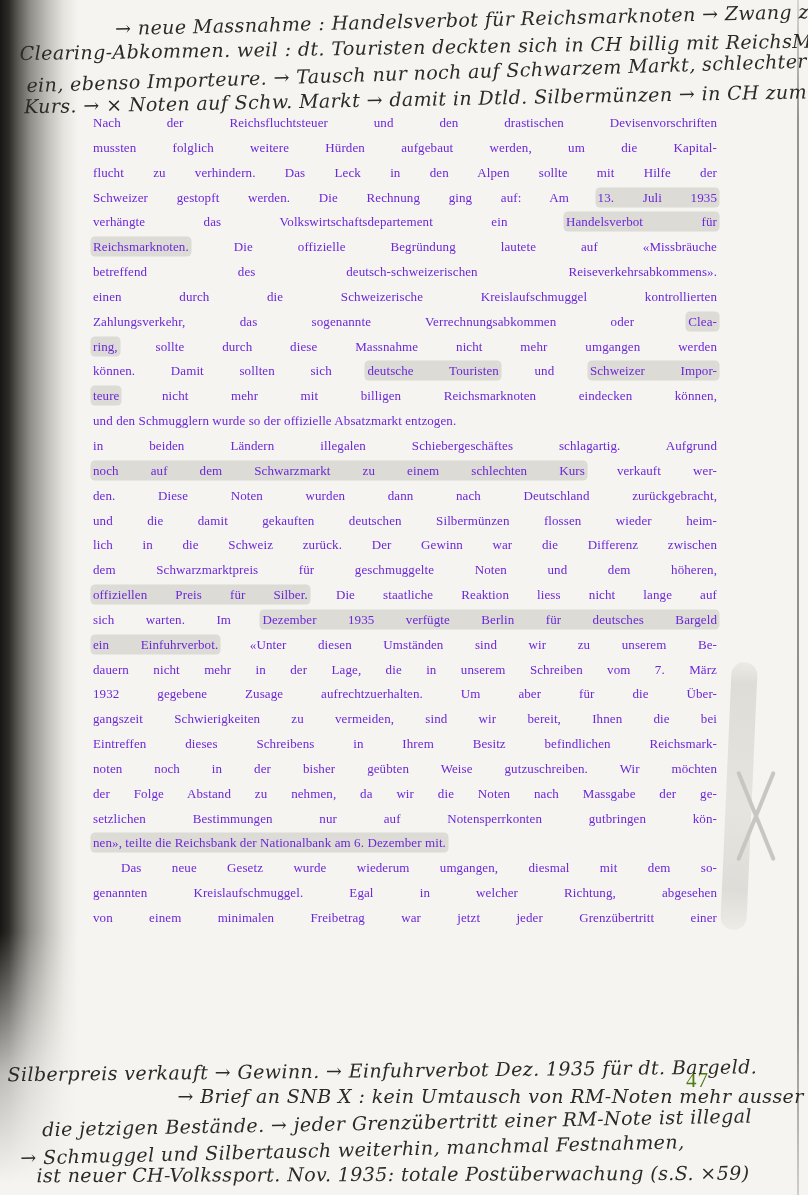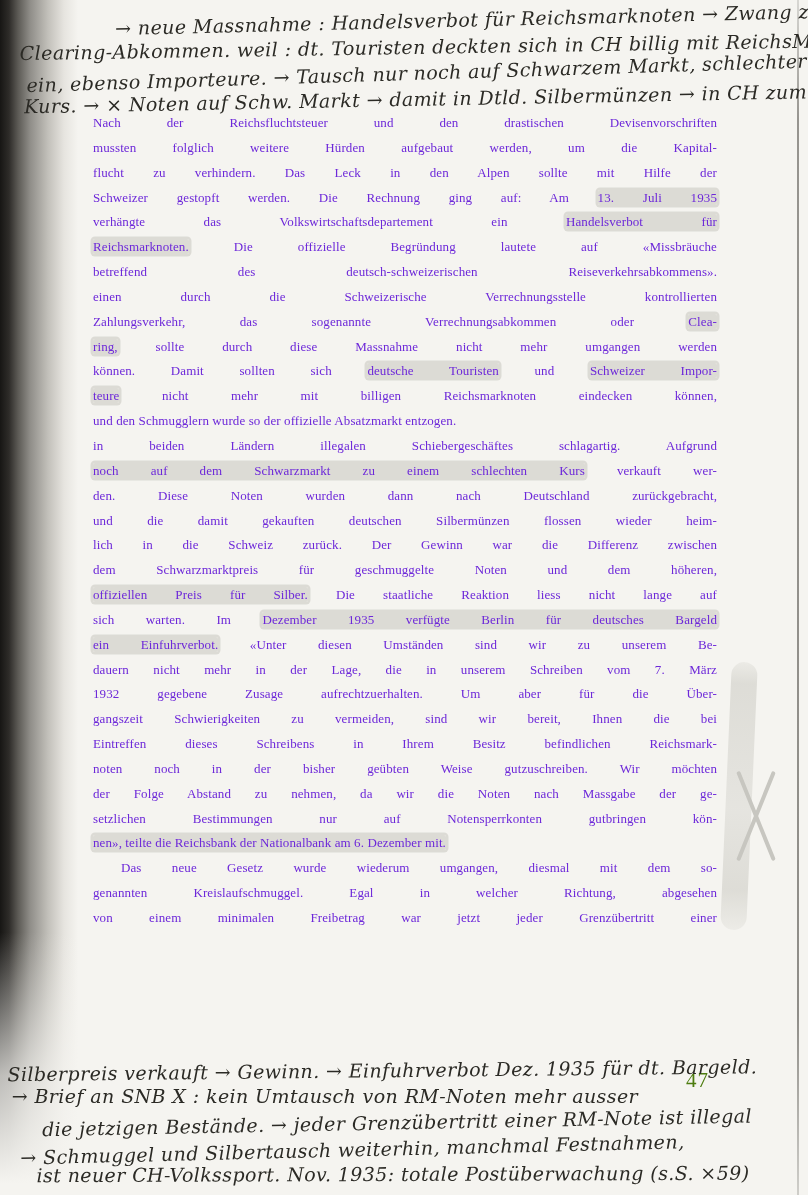--- a/index.html
+++ b/index.html
@@ -64,21 +64,21 @@
   .hw-top .hw-line:nth-child(1) { margin-left: 98px; }
   .hw-top .hw-line:nth-child(2) { margin-left: 2px; transform: rotate(0.5deg); }
   .hw-top .hw-line:nth-child(3) { margin-left: 8px; transform: rotate(-0.4deg); }
   .hw-top .hw-line:nth-child(4) { margin-left: 5px; transform: rotate(0.3deg); }
   .hw-bottom {
     position: absolute; left: 8px; top: 1057px; width: 796px;
     transform: rotate(-0.6deg);
   }
   .hw-bottom .hw-line { line-height: 26px; white-space: nowrap; }
   .hw-bottom .hw-line:nth-child(1) { margin-left: 0px; }
-  .hw-bottom .hw-line:nth-child(2) { margin-left: 4px; transform: rotate(0.6deg); }
+  .hw-bottom .hw-line:nth-child(2) { margin-left: 17px; transform: rotate(0.6deg); text-align: right; }
   .hw-bottom .hw-line:nth-child(3) { margin-left: 34px; transform: rotate(-0.5deg); }
   .hw-bottom .hw-line:nth-child(4) { margin-left: 12px; transform: rotate(-0.8deg); }
   .hw-bottom .hw-line:nth-child(5) { margin-left: 28px; transform: rotate(0.4deg); }
   
   .margin-stroke {
     position: absolute; left: 726px; top: 662px; width: 26px; height: 268px;
     background: linear-gradient(to bottom,
       rgba(224,223,217,0.45) 0%, rgba(219,218,212,0.9) 8%,
       rgba(224,223,218,0.75) 55%, rgba(219,218,212,0.9) 85%,
       rgba(224,223,217,0.4) 100%);
@@ -108,21 +108,21 @@
   </div>
 
 <div class="text-block">
     <div class="pline"><span>Nach der Reichsfluchtsteuer und den drastischen Devisenvorschriften</span></div>
     <div class="pline"><span>mussten folglich weitere Hürden aufgebaut werden, um die Kapital-</span></div>
     <div class="pline"><span>flucht zu verhindern. Das Leck in den Alpen sollte mit Hilfe der</span></div>
     <div class="pline"><span>Schweizer gestopft werden. Die Rechnung ging auf: Am </span><span class="hl">13. Juli 1935</span></div>
     <div class="pline"><span>verhängte das Volkswirtschaftsdepartement ein </span><span class="hl">Handelsverbot für</span></div>
     <div class="pline"><span class="hl">Reichsmarknoten.</span><span> Die offizielle Begründung lautete auf «Missbräuche</span></div>
     <div class="pline"><span>betreffend des deutsch-schweizerischen Reiseverkehrsabkommens».</span></div>
-    <div class="pline"><span>einen durch die Schweizerische Verrechnungsstelle kontrollierten</span></div>
+    <div class="pline"><span>einen durch die Schweizerische Kreislaufschmuggel kontrollierten</span></div>
     <div class="pline"><span>Zahlungsverkehr, das sogenannte Verrechnungsabkommen oder </span><span class="hl">Clea-</span></div>
     <div class="pline"><span class="hl">ring,</span><span> sollte durch diese Massnahme nicht mehr umgangen werden</span></div>
     <div class="pline"><span>können. Damit sollten sich </span><span class="hl">deutsche Touristen</span><span> und </span><span class="hl">Schweizer Impor-</span></div>
     <div class="pline"><span class="hl">teure</span><span> nicht mehr mit billigen Reichsmarknoten eindecken können,</span></div>
     <div class="pline pend"><span>und den Schmugglern wurde so der offizielle Absatzmarkt entzogen.</span></div>
     <div class="pline"><span>in beiden Ländern illegalen Schiebergeschäftes schlagartig. Aufgrund</span></div>
     <div class="pline"><span class="hl">noch auf dem Schwarzmarkt zu einem schlechten Kurs</span><span> verkauft wer-</span></div>
     <div class="pline"><span>den. Diese Noten wurden dann nach Deutschland zurückgebracht,</span></div>
     <div class="pline"><span>und die damit gekauften deutschen Silbermünzen flossen wieder heim-</span></div>
     <div class="pline"><span>lich in die Schweiz zurück. Der Gewinn war die Differenz zwischen</span></div>

